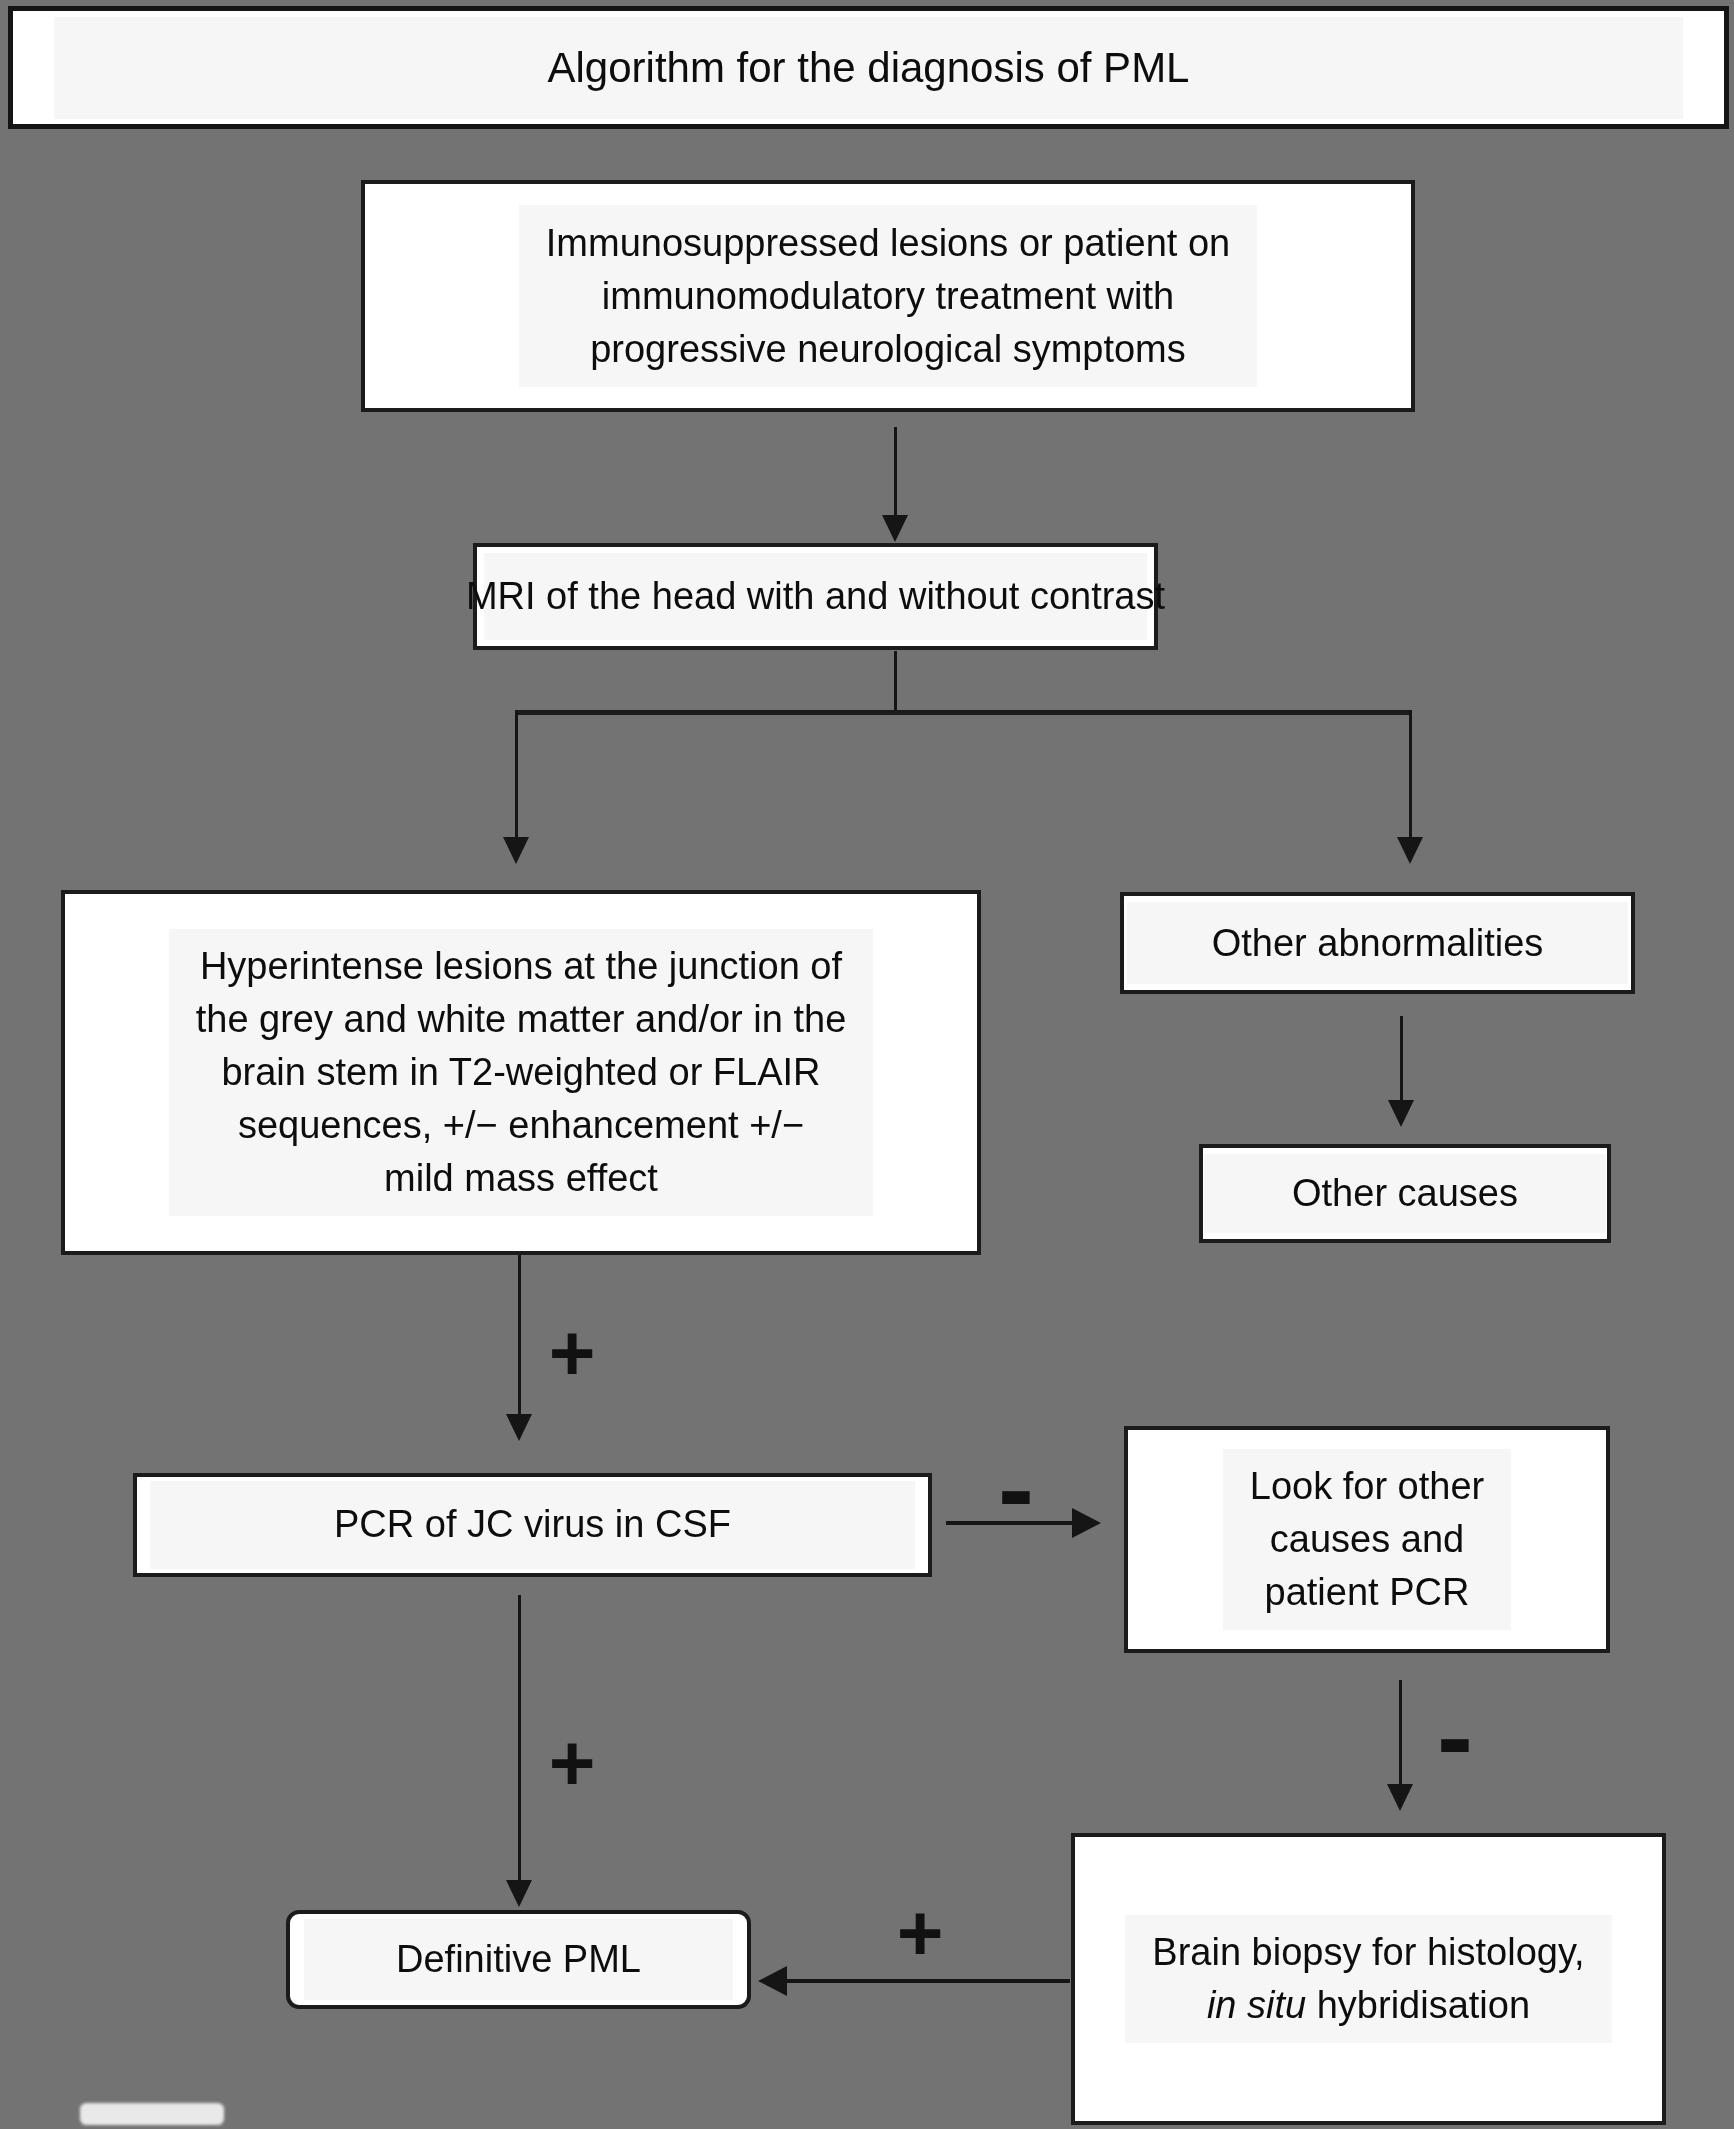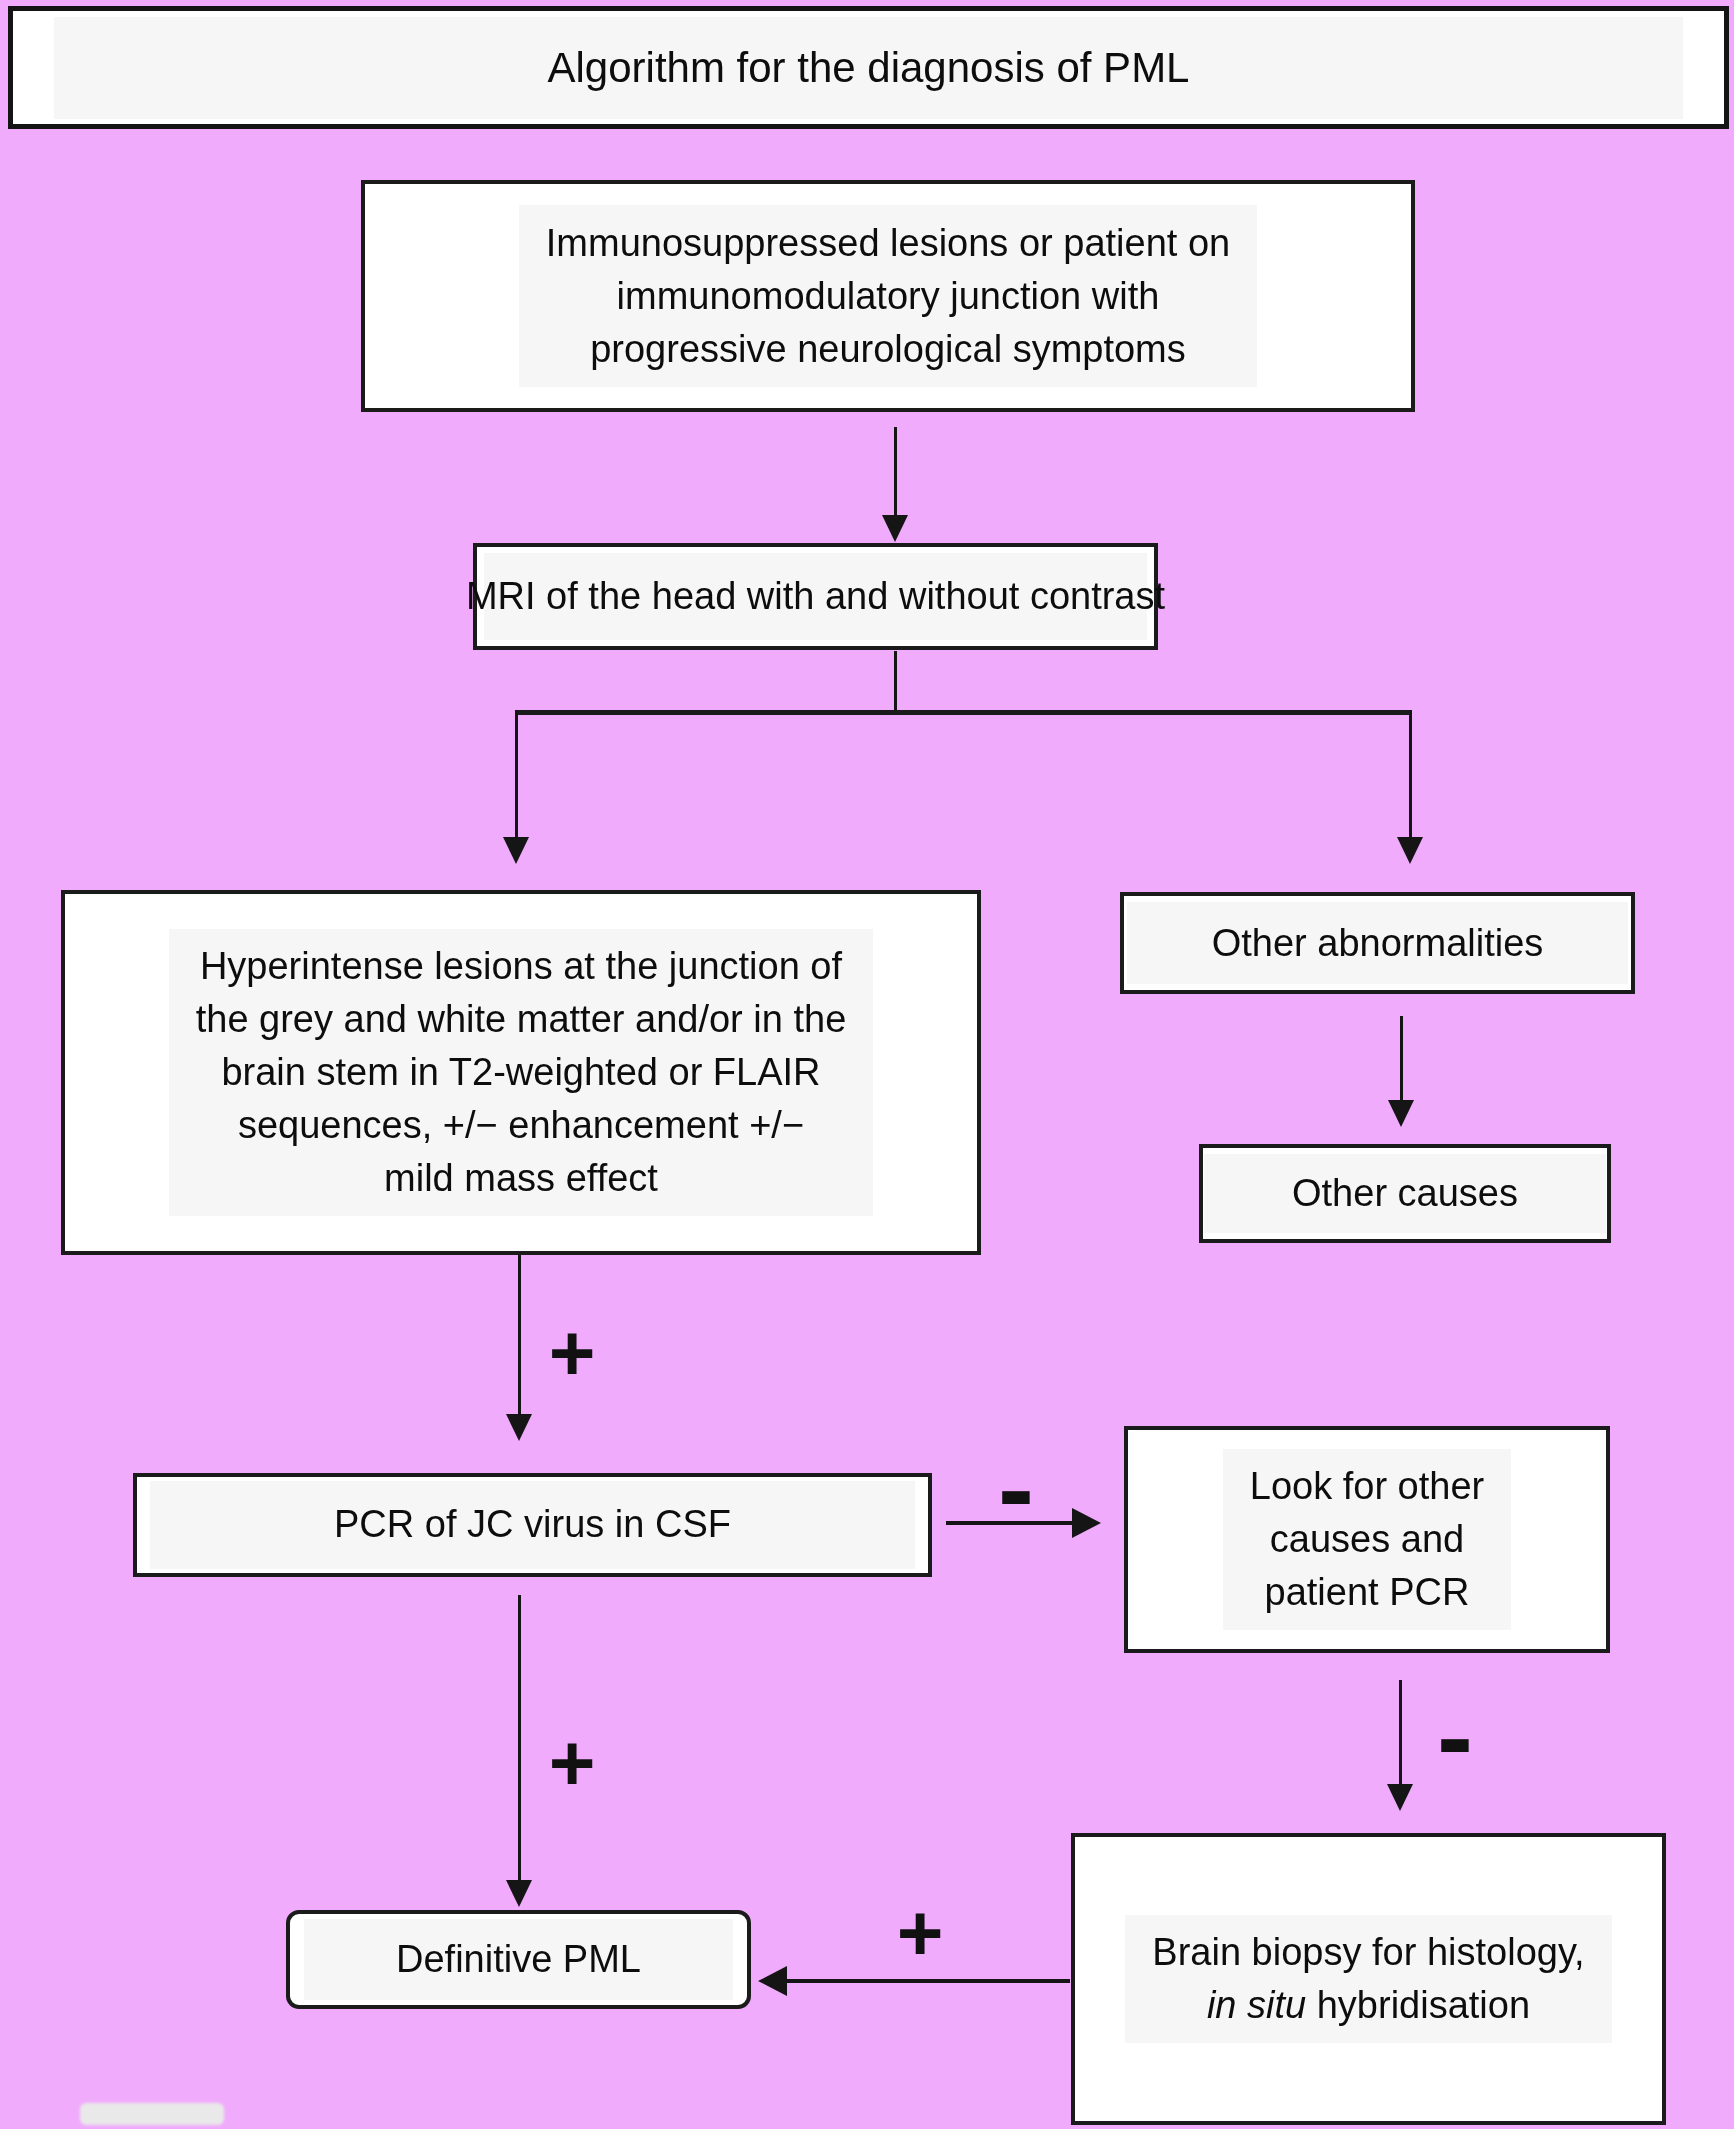--- a/index.html
+++ b/index.html
@@ -5,21 +5,21 @@
   html, body { margin: 0; padding: 0; }
   body {
     width: 1735px; height: 2129px;
     background: #ffffff;
     font-family: "Liberation Sans", sans-serif;
     color: #0d0d0d;
   }
   #canvas {
     position: relative;
     width: 1735px; height: 2129px;
-    background: #f0abfc;
+    background: #737373;
     overflow: hidden;
   }
   .box {
     position: absolute;
     box-sizing: border-box;
     border: 4px solid #1b1b1b;
     background: #ffffff;
     display: flex;
     align-items: center;
     justify-content: center;
@@ -85,21 +85,21 @@
 
   <div class="box banner" style="left:8px; top:6.4px; width:1721px; height:123px;">
     <div class="patch" style="width:92%; height:70%;">
       <div class="title-text">Algorithm for the diagnosis of PML</div>
     </div>
   </div>
 
   <div class="box" style="left:361px; top:180px; width:1054px; height:232px;">
     <div class="patch">
       <div class="nodetext">Immunosuppressed lesions or patient on</div>
-      <div class="nodetext">immunomodulatory junction with</div>
+      <div class="nodetext">immunomodulatory treatment with</div>
       <div class="nodetext">progressive neurological symptoms</div>
     </div>
   </div>
 
   <div class="vline" style="left:894px; top:427px; height:90px;"></div>
   <div class="arrow-down" style="left:882px; top:515px;"></div>
 
   <div class="box" style="left:473px; top:543px; width:685px; height:107px;">
     <div class="patch" style="width:90%; height:66%;">
       <div class="nodetext">MRI of the head with and without contrast</div>

